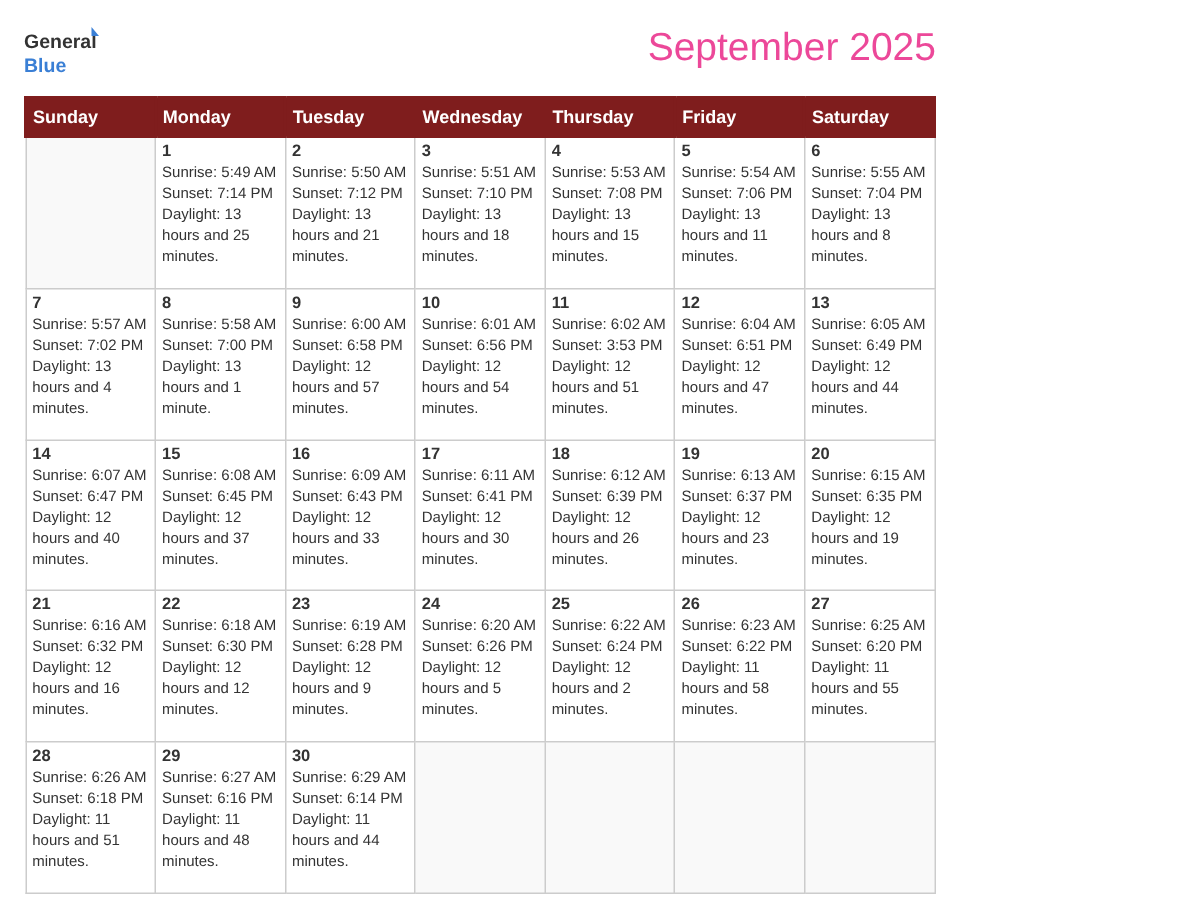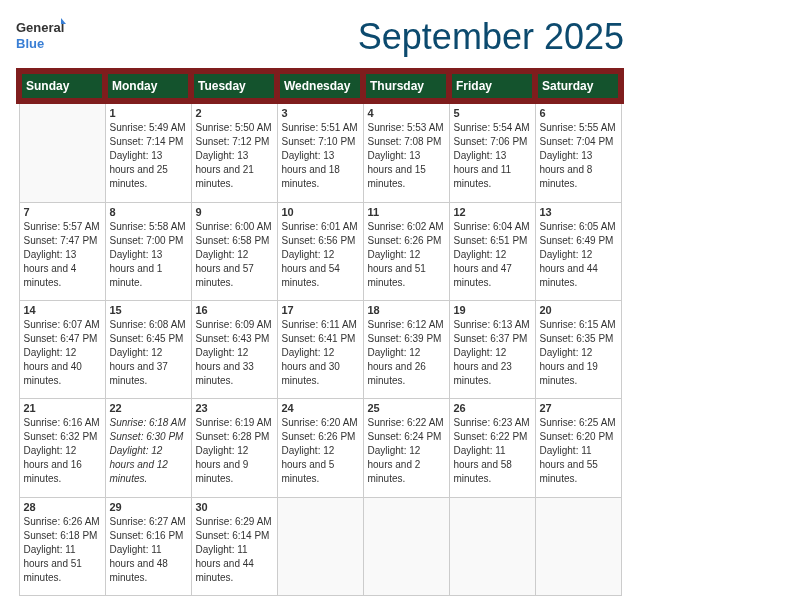--- a/index.html
+++ b/index.html
@@ -24,43 +24,43 @@
       margin-bottom: 10px;
     }
     .logo {
       display: flex;
       align-items: center;
     }
     .title-section {
       text-align: right;
     }
     .month-title {
-      font-size: 36px;
-      color: #0c4a6e;
+      font-size: 26px;
+      color: #ec4899;
       font-weight: normal;
     }
     .subtitle {
       font-size: 14px;
       color: #555;
     }
     .calendar {
       flex: 1;
       border: 1px solid #ccc;
       border-collapse: collapse;
       width: 100%;
       table-layout: fixed;
     }
     .calendar th {
-      background: #14532d;
+      background: #7f1d1d;
       color: #fff;
       font-size: 12px;
       font-weight: bold;
       padding: 5px 4px;
       text-align: left;
-      border: 6px solid #7f1d1d;
+      border: 2px solid #7f1d1d;
     }
     .calendar td {
       border: 1px solid #ccc;
       vertical-align: top;
       padding: 3px 4px;
       font-size: 9.5px;
       color: #333;
       height: 88px;
     }
     .day-num {
@@ -149,21 +149,21 @@
             <span class="day-num">6</span>
             <div class="day-info" style="white-space: pre-line;">Sunrise: 5:55 AM
 Sunset: 7:04 PM
 Daylight: 13 hours and 8 minutes.</div>
           </td>
         </tr>
         <tr>
           <td>
             <span class="day-num">7</span>
             <div class="day-info" style="white-space: pre-line;">Sunrise: 5:57 AM
-Sunset: 7:47 PM
+Sunset: 7:02 PM
 Daylight: 13 hours and 4 minutes.</div>
           </td>
           <td>
             <span class="day-num">8</span>
             <div class="day-info" style="white-space: pre-line;">Sunrise: 5:58 AM
 Sunset: 7:00 PM
 Daylight: 13 hours and 1 minute.</div>
           </td>
           <td>
             <span class="day-num">9</span>
@@ -173,21 +173,21 @@
           </td>
           <td>
             <span class="day-num">10</span>
             <div class="day-info" style="white-space: pre-line;">Sunrise: 6:01 AM
 Sunset: 6:56 PM
 Daylight: 12 hours and 54 minutes.</div>
           </td>
           <td>
             <span class="day-num">11</span>
             <div class="day-info" style="white-space: pre-line;">Sunrise: 6:02 AM
-Sunset: 6:26 PM
+Sunset: 3:53 PM
 Daylight: 12 hours and 51 minutes.</div>
           </td>
           <td>
             <span class="day-num">12</span>
             <div class="day-info" style="white-space: pre-line;">Sunrise: 6:04 AM
 Sunset: 6:51 PM
 Daylight: 12 hours and 47 minutes.</div>
           </td>
           <td>
             <span class="day-num">13</span>
@@ -242,21 +242,21 @@
         </tr>
         <tr>
           <td>
             <span class="day-num">21</span>
             <div class="day-info" style="white-space: pre-line;">Sunrise: 6:16 AM
 Sunset: 6:32 PM
 Daylight: 12 hours and 16 minutes.</div>
           </td>
           <td>
             <span class="day-num">22</span>
-            <div class="day-info" style="white-space: pre-line; font-style: italic;">Sunrise: 6:18 AM
+            <div class="day-info" style="white-space: pre-line;">Sunrise: 6:18 AM
 Sunset: 6:30 PM
 Daylight: 12 hours and 12 minutes.</div>
           </td>
           <td>
             <span class="day-num">23</span>
             <div class="day-info" style="white-space: pre-line;">Sunrise: 6:19 AM
 Sunset: 6:28 PM
 Daylight: 12 hours and 9 minutes.</div>
           </td>
           <td>

